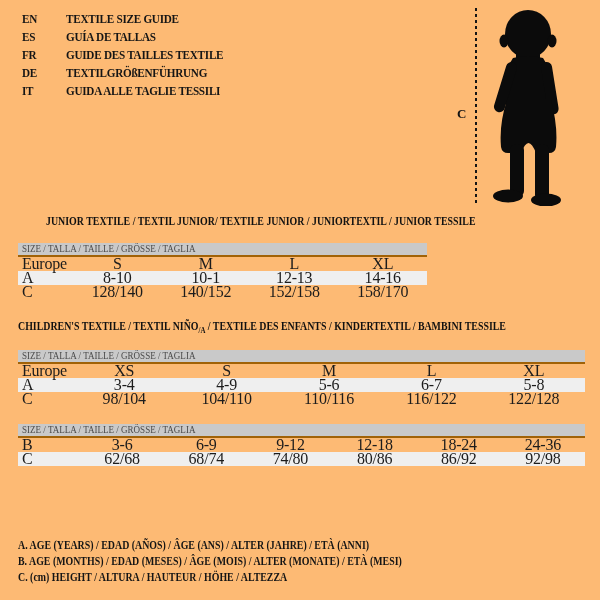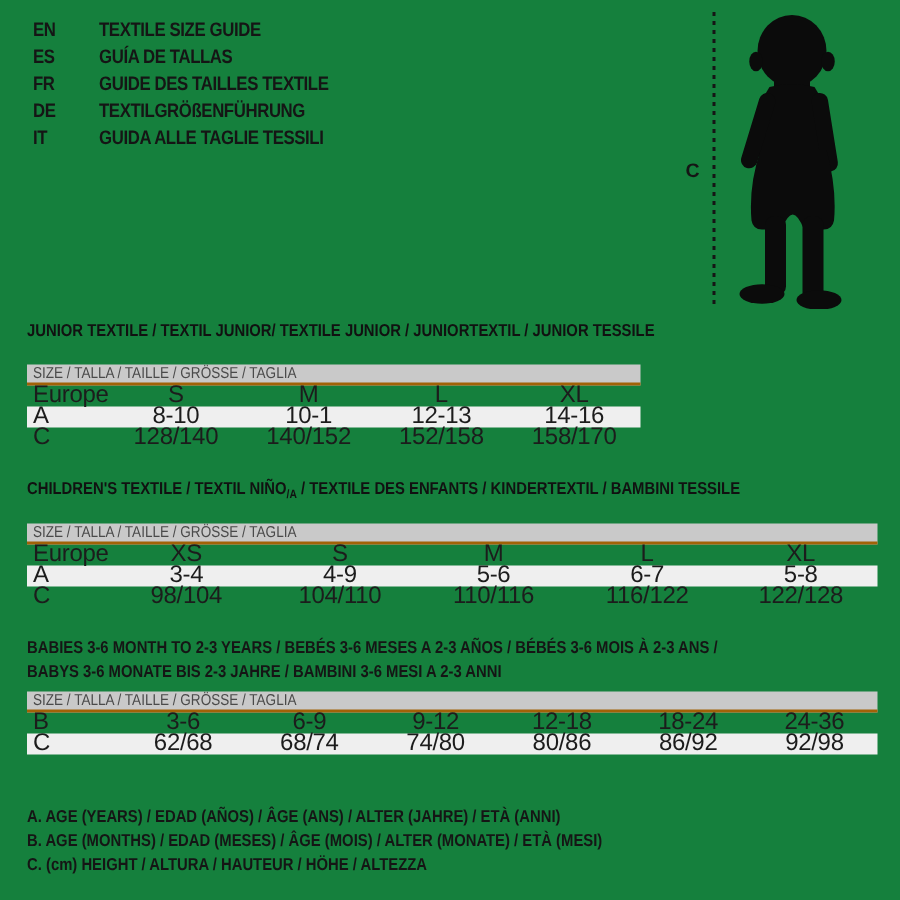--- a/index.html
+++ b/index.html
@@ -1,19 +1,19 @@
 <!DOCTYPE html>
 <html><head>
 <meta charset="utf-8">
 <style>
   * { margin:0; padding:0; box-sizing:border-box; }
   html,body { background:#fff; }
   .canvas {
-    position:relative; width:600px; height:600px; background:#15803d;
-    font-family:Liberation Sans, sans-serif; color:#151515; overflow:hidden;
+    position:relative; width:600px; height:600px; background:#fdba74;
+    font-family:Liberation Serif, serif; color:#151515; overflow:hidden;
   }
   .cond { transform:scaleX(0.86); transform-origin:0 50%; white-space:nowrap; display:inline-block; }
 
   
   .lang-list { position:absolute; left:22px; top:10px; }
   .lang-row { display:flex; height:18px; align-items:center; }
   .lang-code { width:44px; font-weight:bold; font-size:13px; letter-spacing:-0.3px; }
   .lang-label { font-weight:bold; font-size:13px; letter-spacing:-0.3px; }
 
   
@@ -21,21 +21,21 @@
     background:repeating-linear-gradient(to bottom,#151515 0 3px, transparent 3px 6px); }
   .measure-label { position:absolute; left:457px; top:106px; font-weight:bold; font-size:13px; }
   .baby-svg { position:absolute; left:483px; top:8px; width:88px; height:198px; }
 
   
   .sec { position:absolute; left:18px; }
   .sec-junior { top:215px; width:409px; }
   .sec-children { top:320px; width:567px; }
   .sec-babies { top:424px; width:567px; }
   .sec-title { font-weight:bold; font-size:11.5px; line-height:13px; color:#111; white-space:nowrap; }
-  .sec-junior .sec-title { margin-bottom:15px; }
+  .sec-junior .sec-title { margin-bottom:15px;margin-left:28px; }
   .sec-children .sec-title { margin-bottom:13px; }
   .sec-babies .sec-title-line { font-weight:bold; font-size:11.5px; line-height:16px; white-space:nowrap; }
   .sec-babies .title-wrap { margin-bottom:5px; }
   .t-sub { font-size:8px; vertical-align:sub; }
 
   .size-bar { height:14px; background:#c9c9c9; border-bottom:2px solid #a16207;
     color:#4a4a4a; font-size:10.5px; line-height:12px; padding-left:4px; }
   .trow { display:flex; height:14px; font-size:16px; line-height:14px; color:#1c1c1c; letter-spacing:-0.2px; }
   .stripe { background:#efefef; }
   .c0 { width:55px; padding-left:4px; }
@@ -142,24 +142,20 @@
       <span class="c0">C</span>
       <span class="cc">98/104</span>
       <span class="cc">104/110</span>
       <span class="cc">110/116</span>
       <span class="cc">116/122</span>
       <span class="cc">122/128</span>
     </div>
   </div>
 
   <div class="sec sec-babies">
-    <div class="title-wrap">
-      <div class="sec-title-line"><span class="cond">BABIES 3-6 MONTH TO 2-3 YEARS / BEBÉS 3-6 MESES A 2-3 AÑOS / BÉBÉS 3-6 MOIS À 2-3 ANS /</span></div>
-      <div class="sec-title-line"><span class="cond">BABYS 3-6 MONATE BIS 2-3 JAHRE / BAMBINI 3-6 MESI A 2-3 ANNI</span></div>
-    </div>
     <div class="size-bar"><span class="cond">SIZE / TALLA / TAILLE / GRÖSSE / TAGLIA</span></div>
     <div class="trow">
       <span class="c0w">B</span>
       <span class="cc">3-6</span>
       <span class="cc">6-9</span>
       <span class="cc">9-12</span>
       <span class="cc">12-18</span>
       <span class="cc">18-24</span>
       <span class="cc">24-36</span>
     </div>

